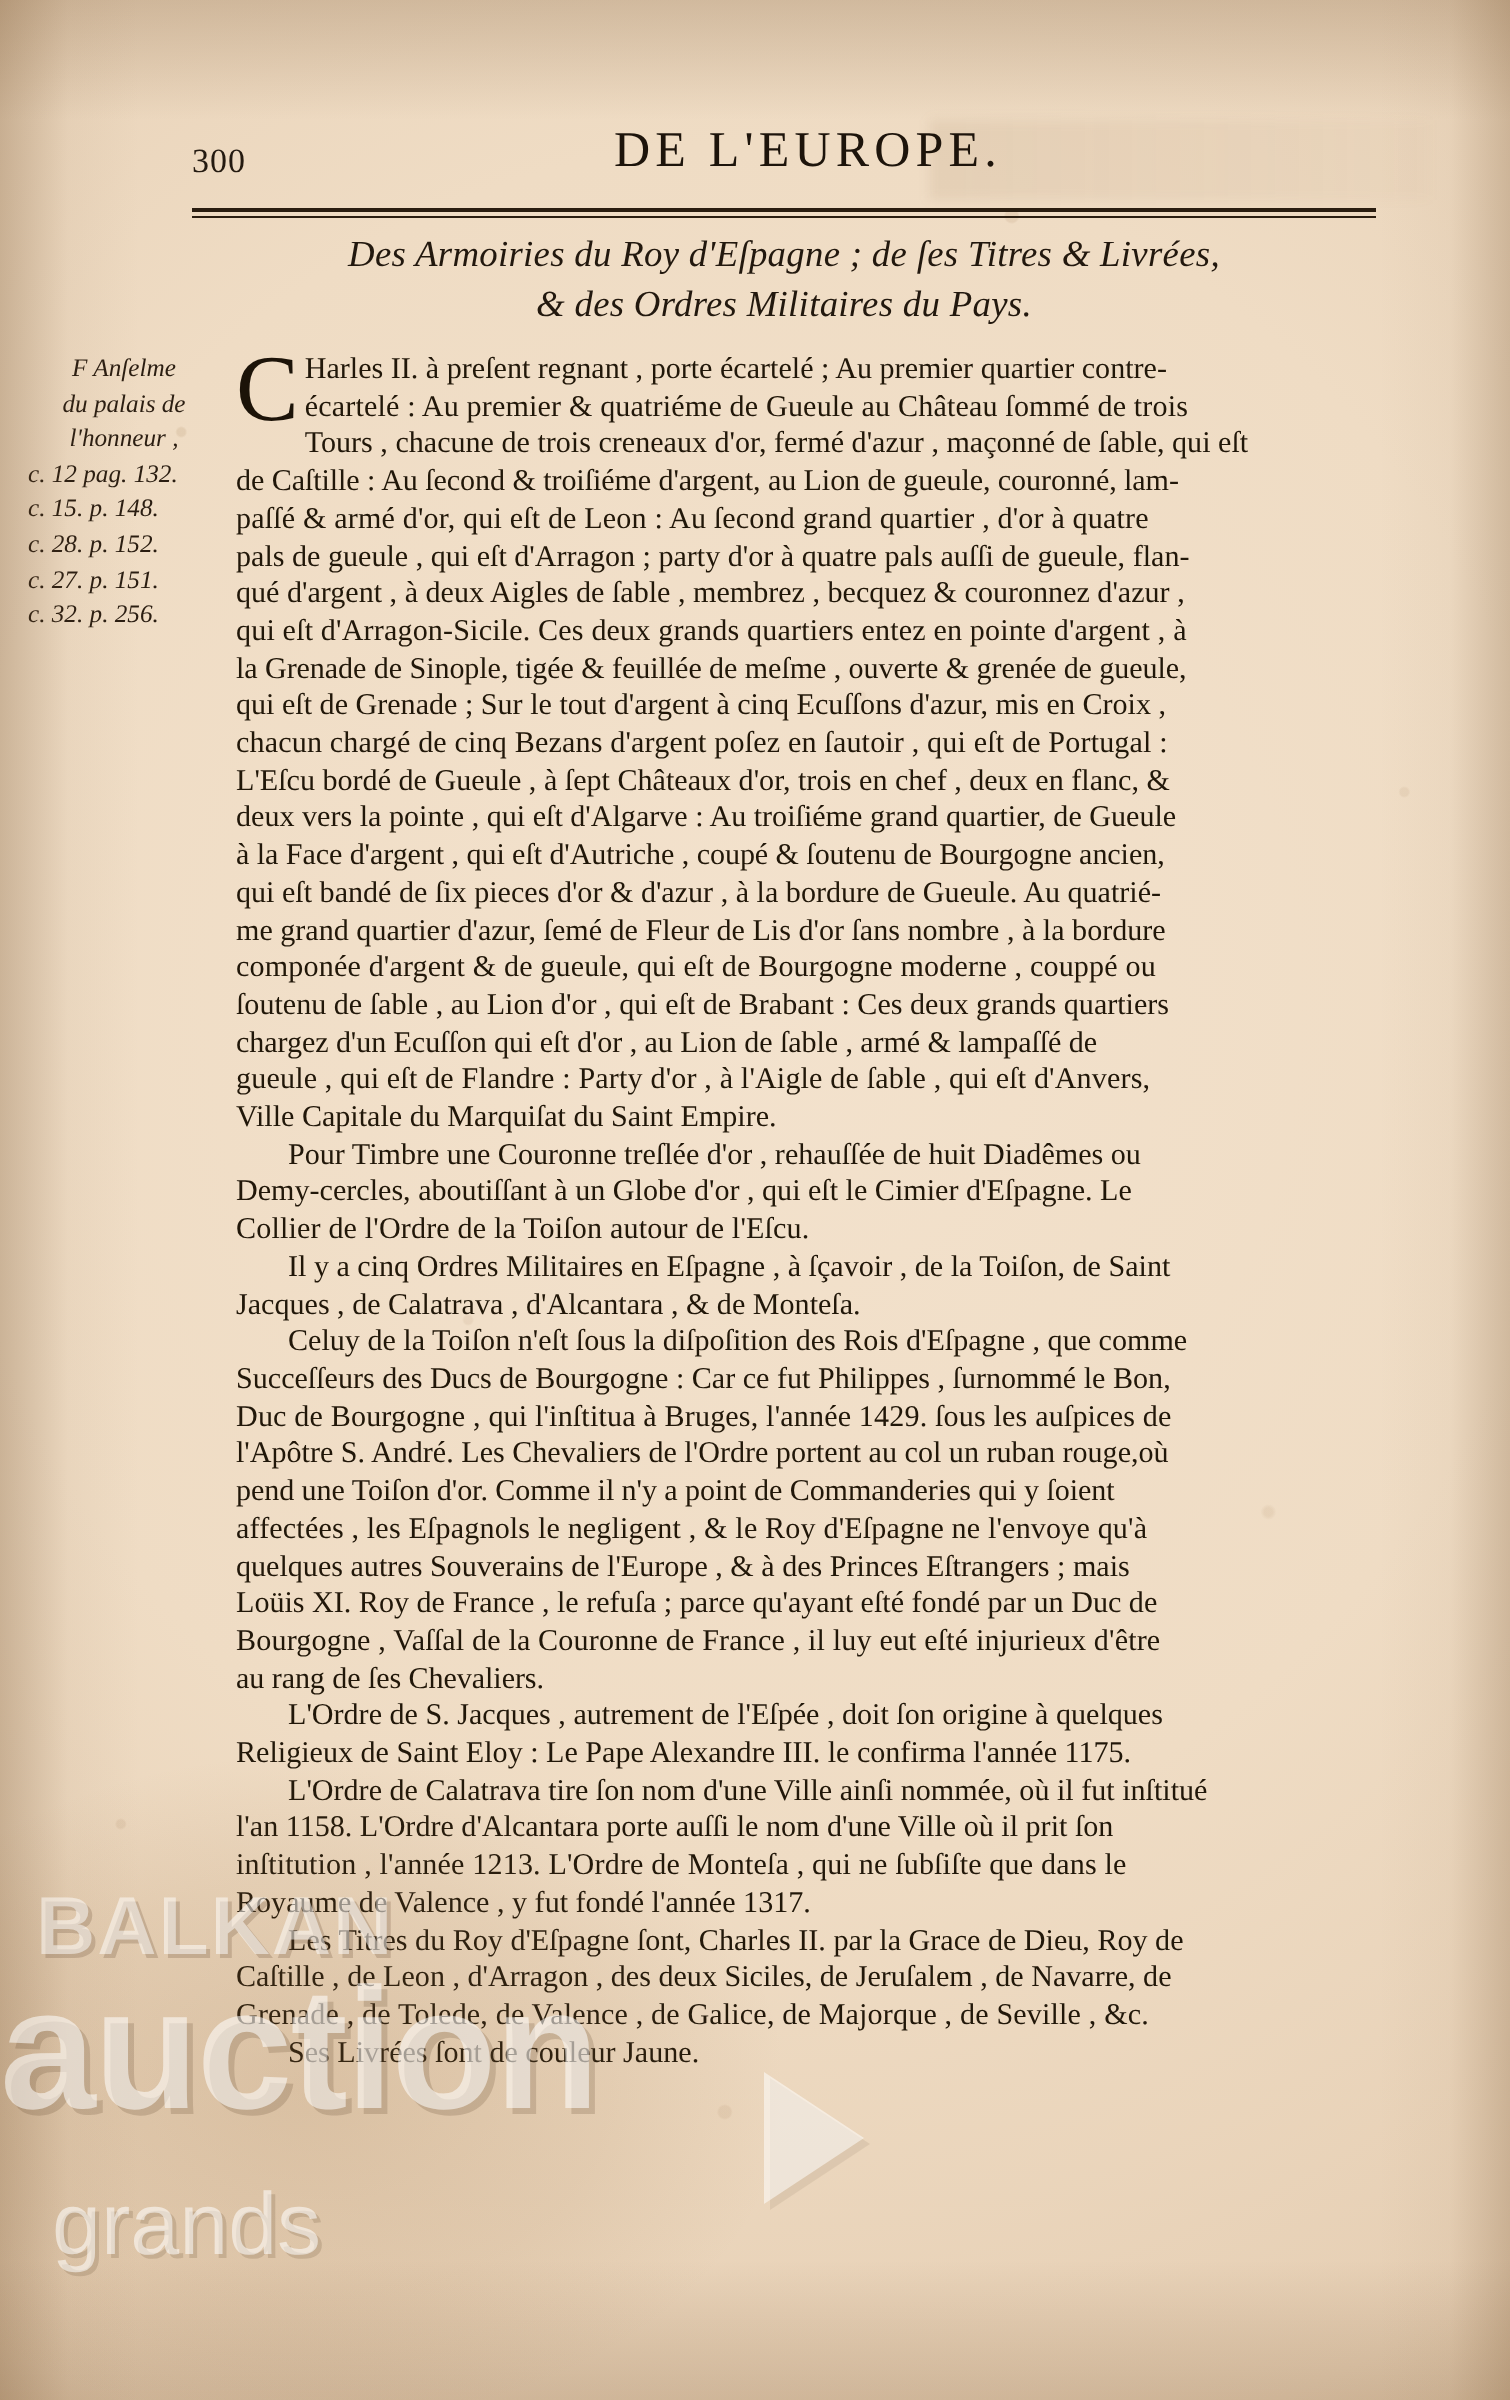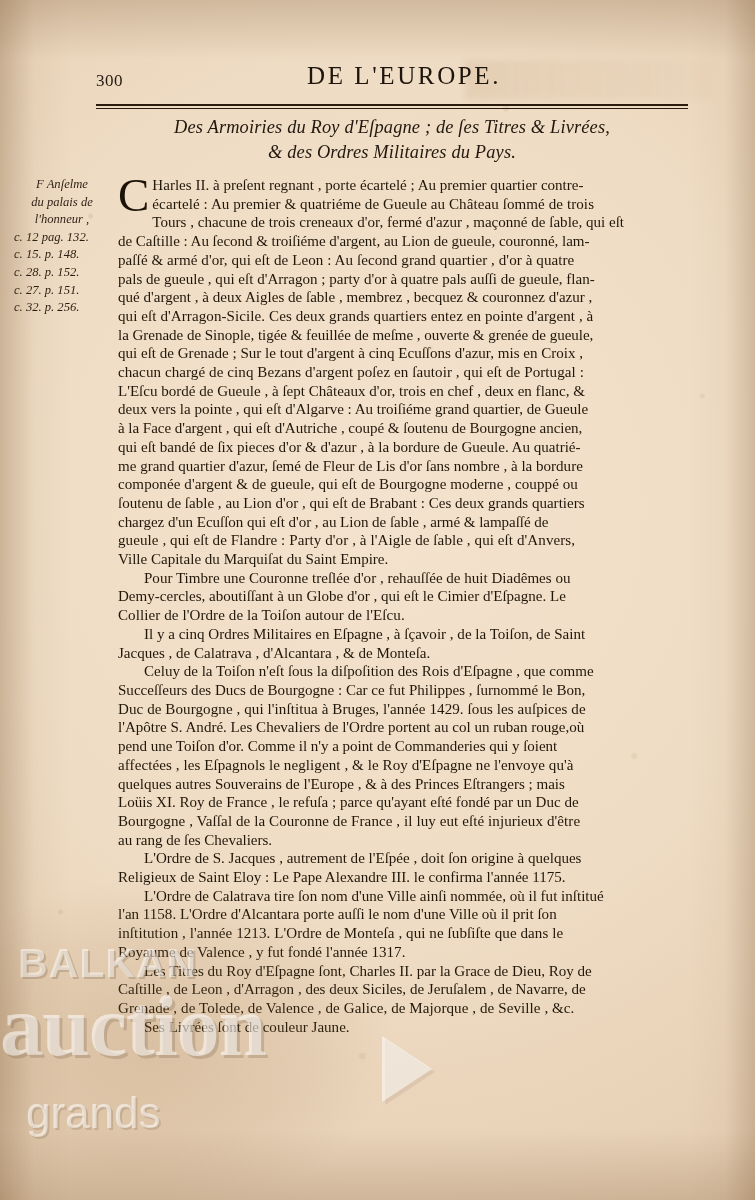--- a/index.html
+++ b/index.html
@@ -163,21 +163,21 @@
     position: absolute; left: 18px; top: 0;
     font-family: "Liberation Sans", sans-serif;
     font-weight: bold;
     font-size: 41px;
     letter-spacing: 1px;
     color: rgba(255,255,255,.50);
     text-shadow: 2px 2px 0 rgba(90,65,40,.22);
   }
   .wm-auction {
     position: absolute; left: 0px; top: 36px;
-    font-family: Liberation Serif, serif;
+    font-family: Liberation Sans, sans-serif;
     font-weight: bold;
     font-size: 86px;
     letter-spacing: -1px;
     color: rgba(255,255,255,.55);
     text-shadow: 3px 3px 0 rgba(90,65,40,.20);
   }
   .wm-venchi {
     position: absolute; left: 26px; top: 148px;
     font-family: "Liberation Sans", sans-serif;
     font-size: 44px;

